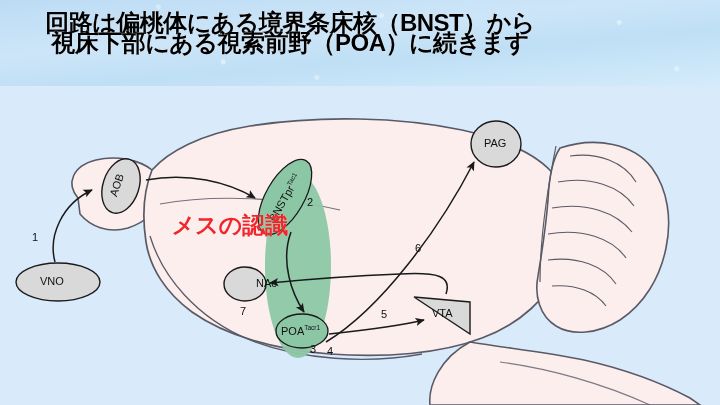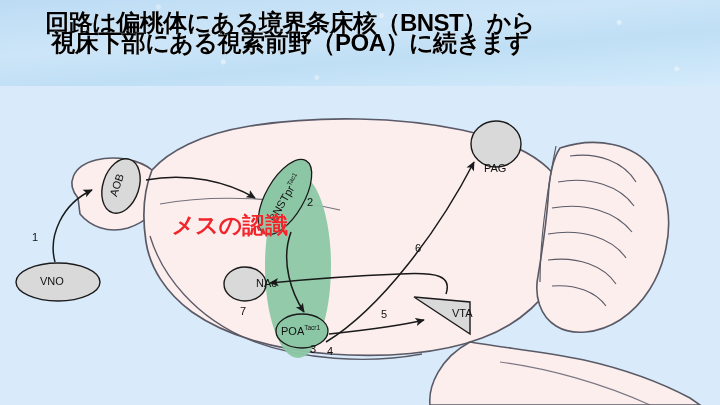--- a/index.html
+++ b/index.html
@@ -155,23 +155,23 @@
     <div class="node-label" style="left:258px;top:105px;transform:rotate(-60deg);transform-origin:center;">
       <span>BNSTpr</span><sup>Tac1</sup>
     </div>
 
     <div class="node-label" style="left:232px;top:191px;padding-left:24px;">NAc</div>
 
     <div class="node-label" style="left:281px;top:238px;">
       <span>POA</span><sup>Tacr1</sup>
     </div>
 
-    <div class="node-label" style="left:432px;top:221px;margin-left:20px;">VTA</div>
+    <div class="node-label" style="left:432px;top:221px;">VTA</div>
 
-    <div class="node-label" style="left:484px;top:51px;margin-top:25px;">PAG</div>
+    <div class="node-label" style="left:484px;top:51px;">PAG</div>
 
     <div class="num-label" style="left:32px;top:145px;">1</div>
     <div class="num-label" style="left:307px;top:110px;">2</div>
     <div class="num-label" style="left:310px;top:257px;">3</div>
     <div class="num-label" style="left:327px;top:259px;">4</div>
     <div class="num-label" style="left:381px;top:222px;">5</div>
     <div class="num-label" style="left:415px;top:156px;">6</div>
     <div class="num-label" style="left:240px;top:219px;">7</div>
 
     <div class="caption" id="caption-top">メスの認識</div>

